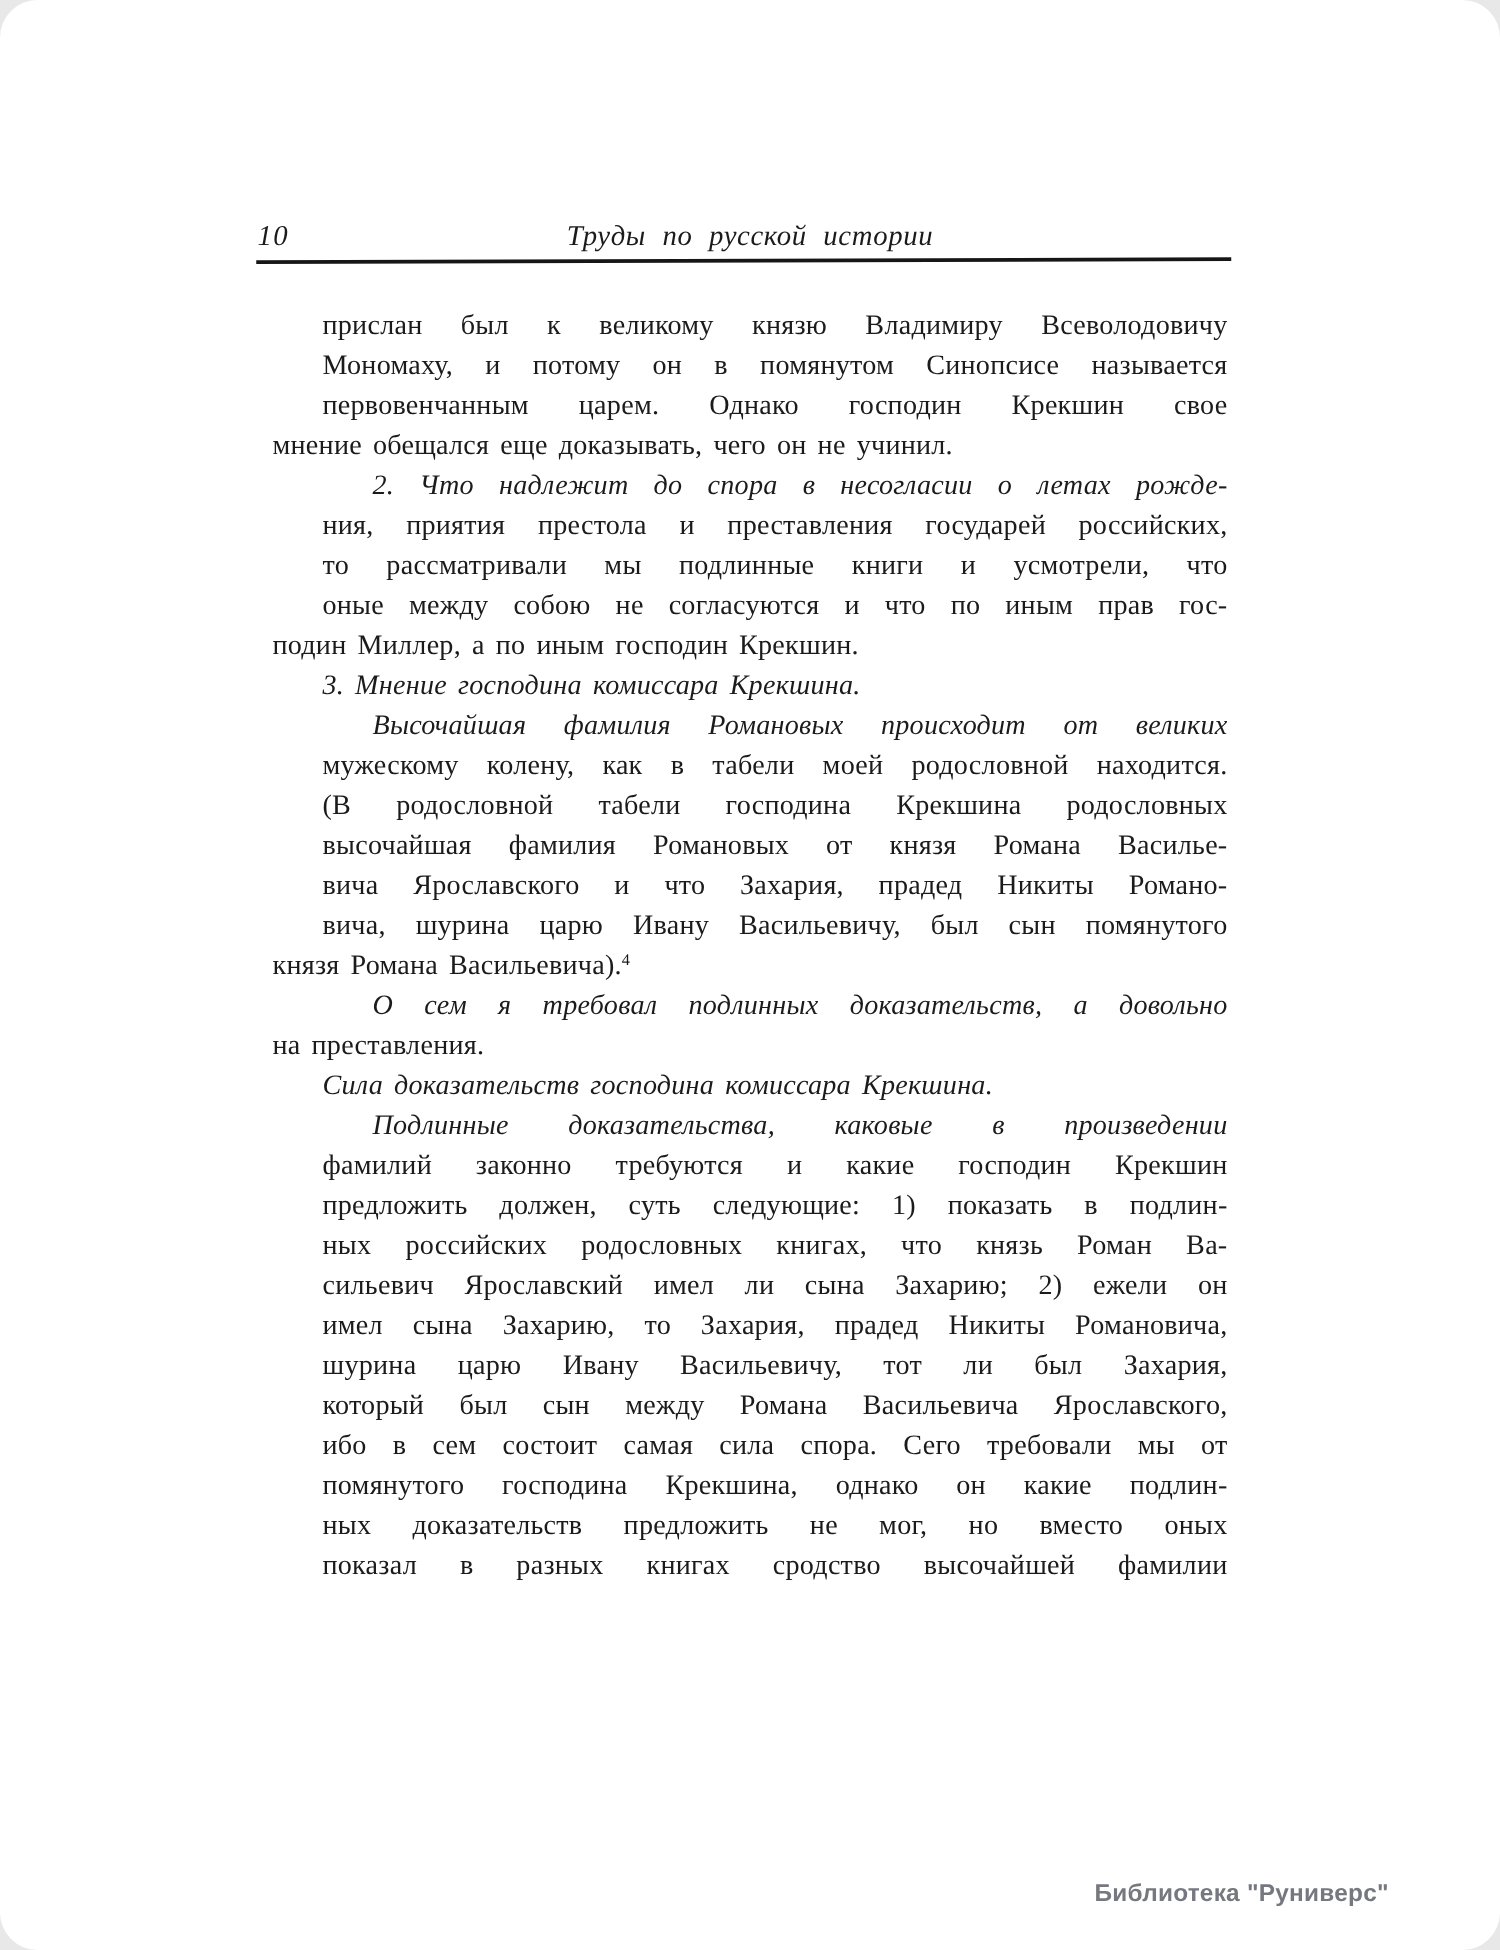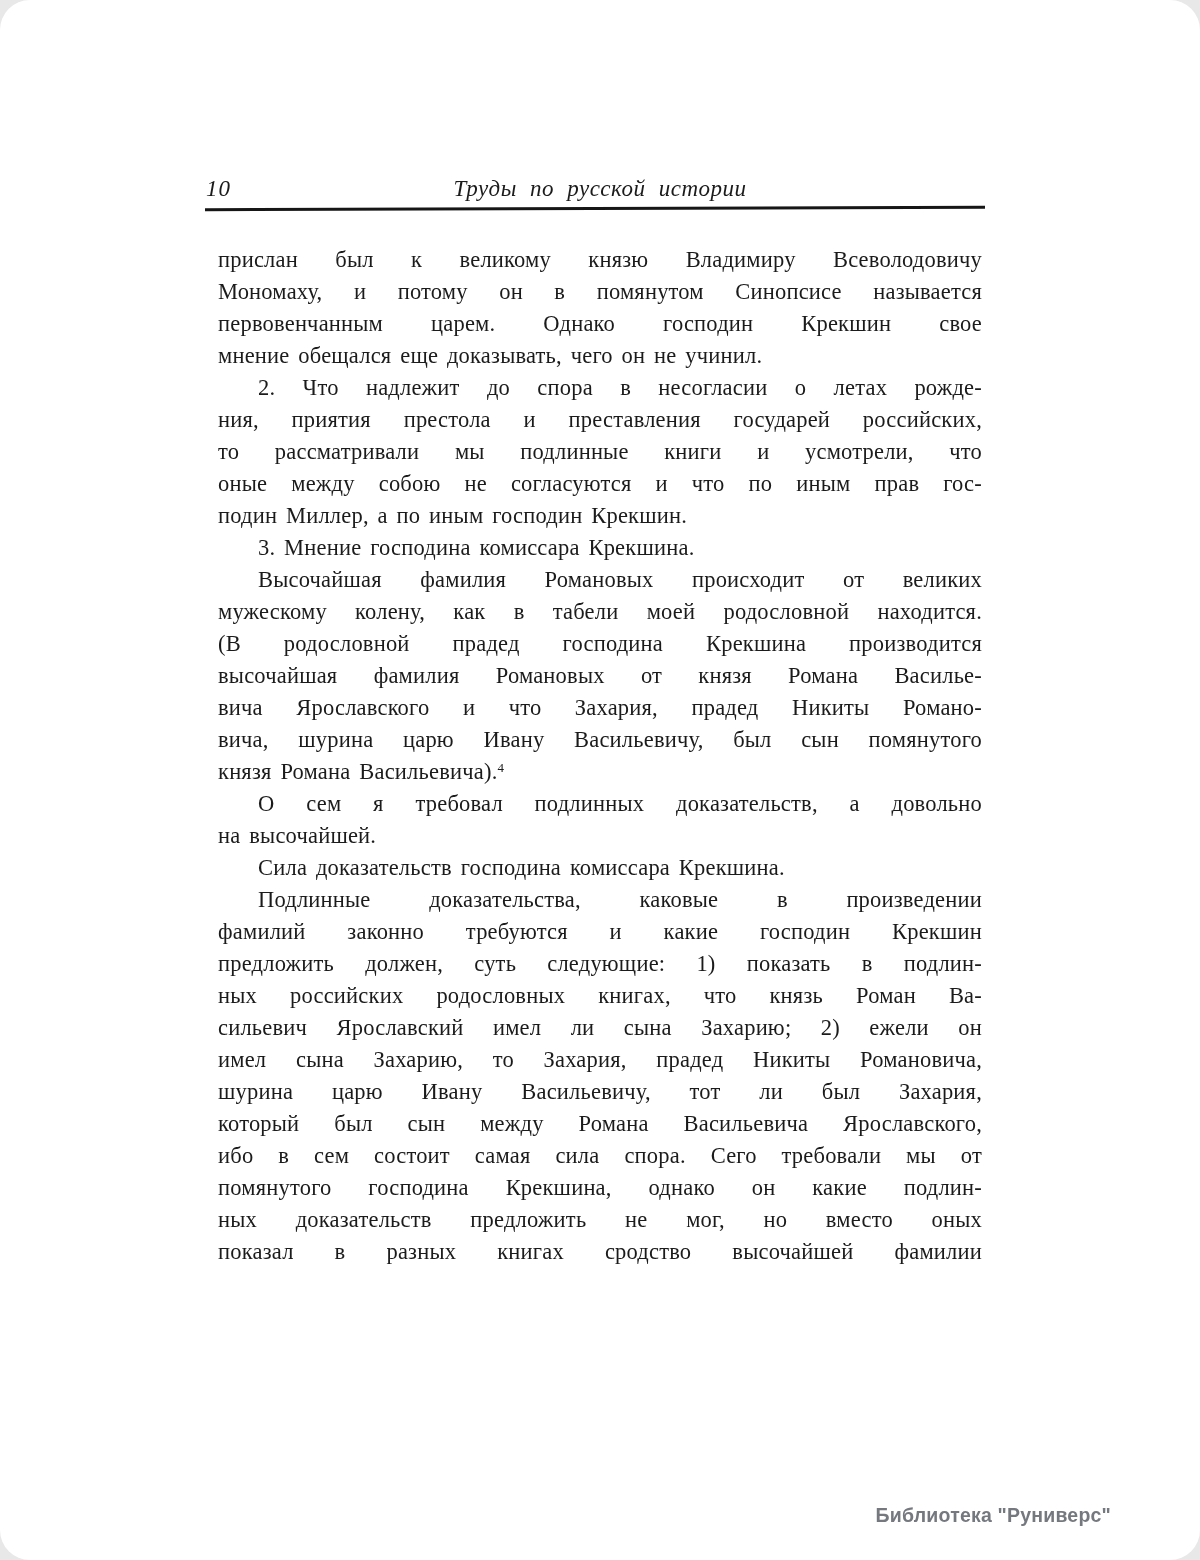--- a/index.html
+++ b/index.html
@@ -55,22 +55,23 @@
   .ln {
     height: 32px;
     line-height: 32px;
     overflow: hidden;
     white-space: nowrap;
   }
   .ln.j {
     white-space: normal;
     text-align: justify;
     text-align-last: justify;
+    margin-left: 40px;
   }
-  .ln.ind { padding-left: 40px; }
+  .ln.ind { padding-left: 40px; font-style: italic; }
   .ln sup {
     font-size: 13px;
     line-height: 0;
     vertical-align: 7px;
     letter-spacing: 0;
   }
   
   .watermark {
     position: absolute;
     right: 89px;
@@ -95,27 +96,27 @@
       <div class="ln j">первовенчанным царем. Однако господин Крекшин свое</div>
       <div class="ln">мнение обещался еще доказывать, чего он не учинил.</div>
       <div class="ln j ind">2. Что надлежит до спора в несогласии о летах рожде-</div>
       <div class="ln j">ния, приятия престола и преставления государей российских,</div>
       <div class="ln j">то рассматривали мы подлинные книги и усмотрели, что</div>
       <div class="ln j">оные между собою не согласуются и что по иным прав гос-</div>
       <div class="ln">подин Миллер, а по иным господин Крекшин.</div>
       <div class="ln ind">3. Мнение господина комиссара Крекшина.</div>
       <div class="ln j ind">Высочайшая фамилия Романовых происходит от великих</div>
       <div class="ln j">мужескому колену, как в табели моей родословной находится.</div>
-      <div class="ln j">(В родословной прадед господина Крекшина производится</div>
+      <div class="ln j">(В родословной табели господина Крекшина родословных</div>
       <div class="ln j">высочайшая фамилия Романовых от князя Романа Василье-</div>
       <div class="ln j">вича Ярославского и что Захария, прадед Никиты Романо-</div>
       <div class="ln j">вича, шурина царю Ивану Васильевичу, был сын помянутого</div>
       <div class="ln">князя Романа Васильевича).<sup>4</sup></div>
       <div class="ln j ind">О сем я требовал подлинных доказательств, а довольно</div>
-      <div class="ln">на высочайшей.</div>
+      <div class="ln">на преставления.</div>
       <div class="ln ind">Сила доказательств господина комиссара Крекшина.</div>
       <div class="ln j ind">Подлинные доказательства, каковые в произведении</div>
       <div class="ln j">фамилий законно требуются и какие господин Крекшин</div>
       <div class="ln j">предложить должен, суть следующие: 1) показать в подлин-</div>
       <div class="ln j">ных российских родословных книгах, что князь Роман Ва-</div>
       <div class="ln j">сильевич Ярославский имел ли сына Захарию; 2) ежели он</div>
       <div class="ln j">имел сына Захарию, то Захария, прадед Никиты Романовича,</div>
       <div class="ln j">шурина царю Ивану Васильевичу, тот ли был Захария,</div>
       <div class="ln j">который был сын между Романа Васильевича Ярославского,</div>
       <div class="ln j">ибо в сем состоит самая сила спора. Сего требовали мы от</div>

